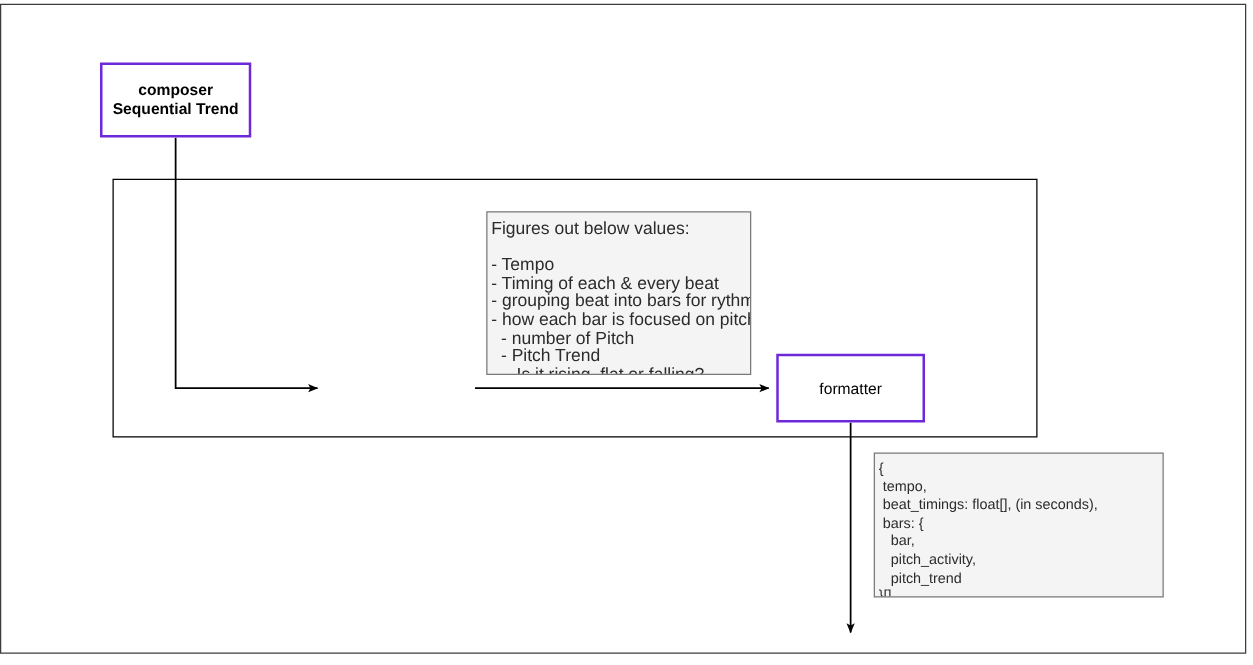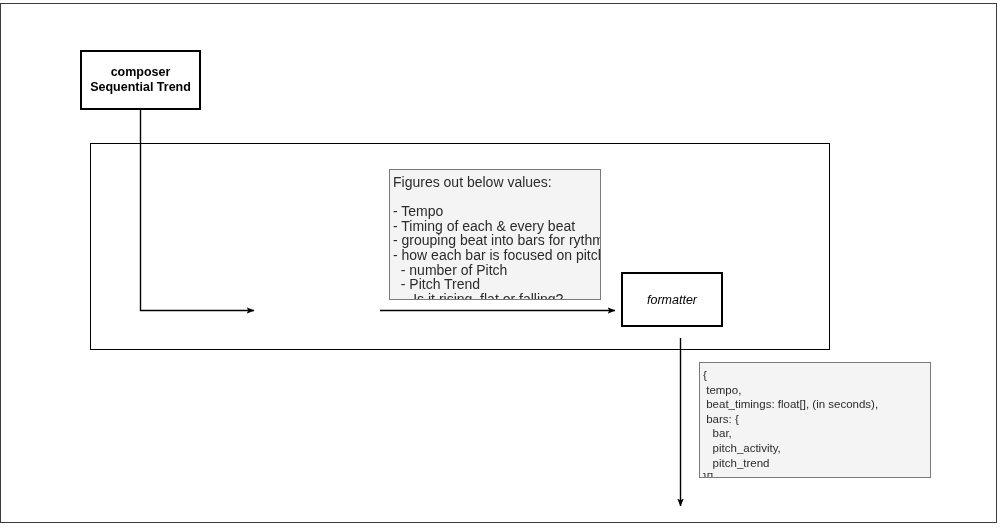--- a/index.html
+++ b/index.html
@@ -35,21 +35,21 @@
     left: 0;
     top: 0;
     width: 1002px;
     height: 532px;
     overflow: visible;
   }
   .node {
     position: absolute;
     box-sizing: border-box;
     background: #ffffff;
-    border: 2px solid #000000;
+    border: 2px solid #6d28d9;
     display: flex;
     align-items: center;
     justify-content: center;
     text-align: center;
     color: #000000;
   }
   #composer-node {
     left: 80px;
     top: 50px;
     width: 121px;
@@ -61,25 +61,24 @@
   }
   #metadata-node {
     left: 260px;
     top: 283px;
     width: 120px;
     height: 55px;
     font-size: 12.5px;
   }
   #formatter-node {
     left: 621px;
-    top: 272px;
-    width: 102px;
+    top: 283px;
+    width: 119px;
     height: 55px;
     font-size: 12.5px;
-    font-style: italic;
   }
   .group-box {
     position: absolute;
     left: 90px;
     top: 143px;
     width: 740px;
     height: 207px;
     border: 1px solid #000000;
     box-sizing: border-box;
     background: transparent;

